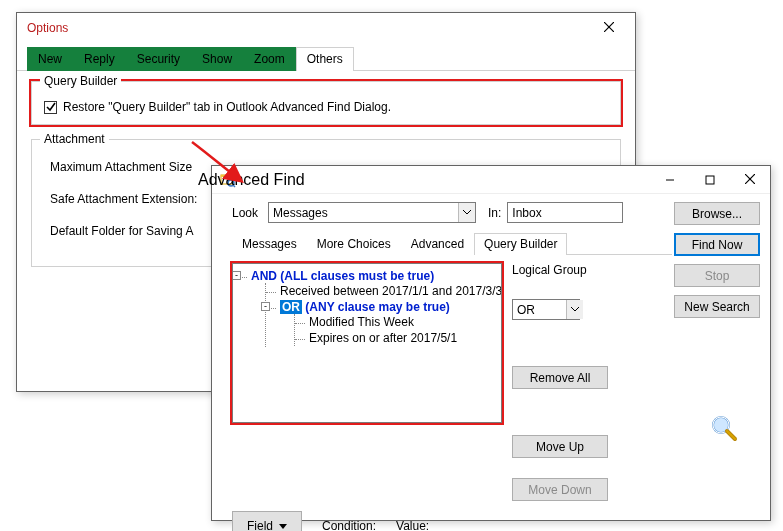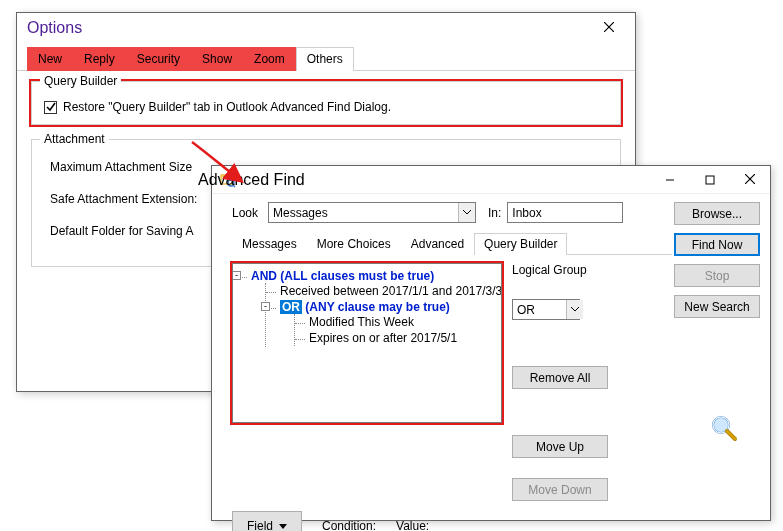--- a/index.html
+++ b/index.html
@@ -2,27 +2,27 @@
 <html><head>
 <meta charset="utf-8">
 <style>
   * { box-sizing: border-box; font-family: "Segoe UI", Tahoma, sans-serif; font-size: 12px; }
   body { margin: 0; background: #fff; width: 783px; height: 531px; position: relative; overflow: hidden; }
   .window { position: absolute; background: #fff; border: 1px solid #646464; box-shadow: 2px 2px 8px rgba(0,0,0,0.2); }
 
   
   .options-win { left: 16px; top: 12px; width: 620px; height: 380px; z-index: 1; }
   .titlebar { height: 30px; display: flex; align-items: center; padding: 0 6px 0 10px; }
-  .titlebar-title { flex: 1; font-size: 16px; color: #4c1d95; }
+  .titlebar-title { flex: 1; font-size: 12px; color: #b91c1c; }
   .title-close { width: 40px; height: 26px; display: flex; align-items: center; justify-content: center; }
   .title-btn { width: 40px; height: 26px; display: flex; align-items: center; justify-content: center; }
   .x-icon svg { width: 10px; height: 10px; stroke: #000; stroke-width: 1.2; }
 
   .tabstrip { display: flex; align-items: flex-end; border-bottom: 1px solid #d0d0d0; padding: 0 10px; height: 26px; margin-top: 2px; }
-  .tab { padding: 4px 10px 5px; border: 1px solid transparent; border-bottom: none; cursor: default; color: #000; position: relative; top: 1px; background: #ef4444; }
+  .tab { padding: 4px 10px 5px; border: 1px solid transparent; border-bottom: none; cursor: default; color: #000; position: relative; top: 1px; background: #15803d; }
   .tab.active { border-color: #d0d0d0; background: #fff; }
   .options-body { padding: 10px 14px; }
 
   .groupbox { border: 1px solid #d0d0d0; padding: 12px 12px 10px; position: relative; margin-bottom: 14px; }
   .groupbox-legend { position: absolute; top: -8px; left: 8px; background: #fff; padding: 0 4px; font-size: 12px; color: #000; }
   .red-outline { outline: 2px solid #e21b1b; outline-offset: 0; }
   .chk-row { display: flex; align-items: center; gap: 6px; margin-top: 6px; }
   .chk { width: 13px; height: 13px; border: 1px solid #333; display: inline-flex; align-items: center; justify-content: center; background: #fff; }
   .chk svg { width: 10px; height: 10px; stroke: #000; stroke-width: 1.6; fill: none; }
   .attach-row { margin: 8px 0 18px 6px; color: #000; }

